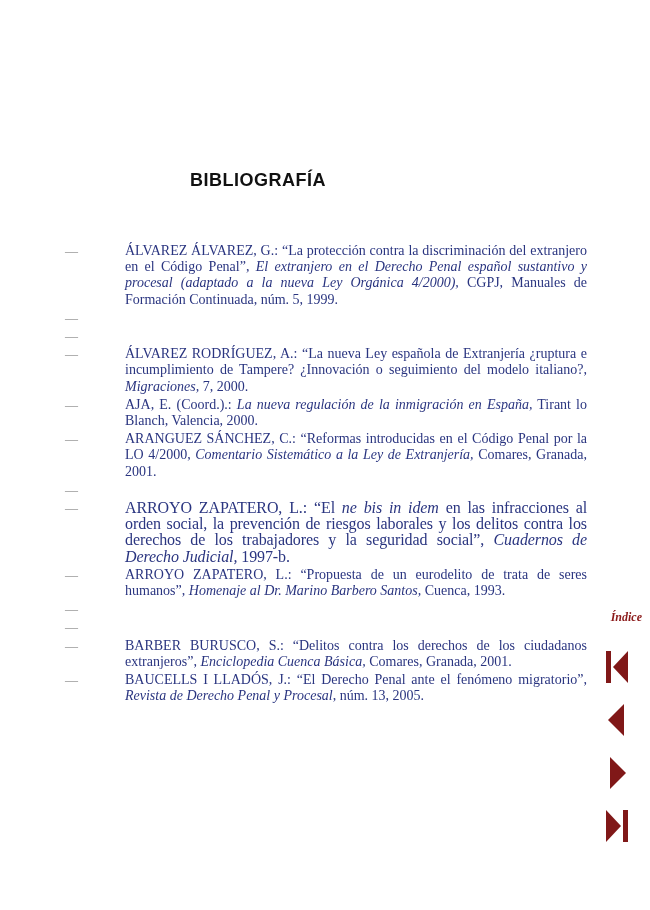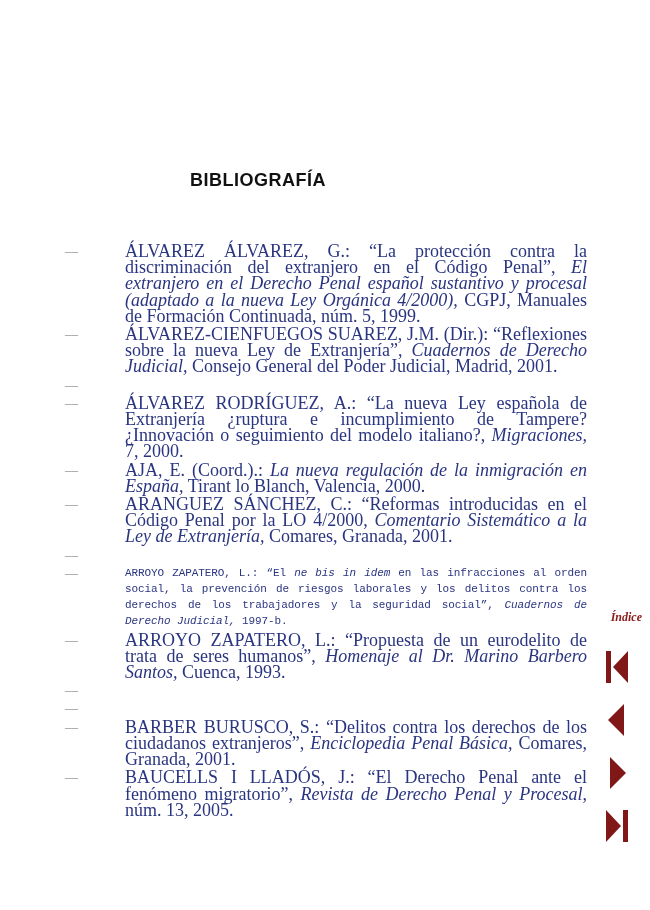--- a/index.html
+++ b/index.html
@@ -36,28 +36,27 @@
   .entry .dash {
     flex: 0 0 60px;
     width: 60px;
     color: #868686;
     font-size: 13px;
     line-height: 16.2px;
   }
   .entry .text {
     flex: 1;
     text-align: justify;
-    font-size: 18px;
+    font-size: 14px;
     line-height: 16.2px;
     color: #2a3580;
   }
   .entry.tight .text {
-    font-size: 11px;
+    font-size: 16px;
     letter-spacing: -0.1px;
-    font-family: Liberation Mono, monospace;
   }
   .entry .text i { font-style: italic; }
   .index-label {
     position: absolute;
     top: 610px;
     right: 8px;
     font-family: "Liberation Serif", serif;
     font-style: italic;
     font-weight: bold;
     font-size: 12px;
@@ -82,21 +81,20 @@
 
 <h1 class="page-title">BIBLIOGRAFÍA</h1>
 
 <div class="entries" id="entries">
     <div class="entry">
       <span class="dash">—</span>
       <p class="text"><span>ÁLVAREZ ÁLVAREZ, G.: “La protección contra la discriminación del extranjero en el Código Penal”, </span><i>El extranjero en el Derecho Penal español sustantivo y procesal (adaptado a la nueva Ley Orgánica 4/2000),</i><span> CGPJ, Manuales de Formación Continuada, núm. 5, 1999.</span></p>
     </div>
     <div class="entry">
       <span class="dash">—</span>
-      <p class="text"><span>ÁLVAREZ-CIENFUEGOS SUAREZ, J.M. (Dir.): “Reflexiones sobre la nueva Ley de Extranjería”, </span><i>Cuadernos de Derecho Judicial,</i><span> Consejo General del Poder Judicial, Madrid, 2001.</span></p>
     </div>
     <div class="entry">
       <span class="dash">—</span>
     </div>
     <div class="entry">
       <span class="dash">—</span>
       <p class="text"><span>ÁLVAREZ RODRÍGUEZ, A.: “La nueva Ley española de Extranjería ¿ruptura e incumplimiento de Tampere? ¿Innovación o seguimiento del modelo italiano?, </span><i>Migraciones,</i><span> 7, 2000.</span></p>
     </div>
     <div class="entry">
       <span class="dash">—</span>
@@ -118,21 +116,21 @@
       <p class="text"><span>ARROYO ZAPATERO, L.: “Propuesta de un eurodelito de trata de seres humanos”, </span><i>Homenaje al Dr. Marino Barbero Santos,</i><span> Cuenca, 1993.</span></p>
     </div>
     <div class="entry">
       <span class="dash">—</span>
     </div>
     <div class="entry">
       <span class="dash">—</span>
     </div>
     <div class="entry">
       <span class="dash">—</span>
-      <p class="text"><span>BARBER BURUSCO, S.: “Delitos contra los derechos de los ciudadanos extranjeros”, </span><i>Enciclopedia Penal Básica,</i><span> Comares, Granada, 2001.</span></p>
+      <p class="text"><span>BARBER BURUSCO, S.: “Delitos contra los derechos de los ciudadanos extranjeros”, </span><i>Enciclopedia Cuenca Básica,</i><span> Comares, Granada, 2001.</span></p>
     </div>
     <div class="entry">
       <span class="dash">—</span>
       <p class="text"><span>BAUCELLS I LLADÓS, J.: “El Derecho Penal ante el fenómeno migratorio”, </span><i>Revista de Derecho Penal y Procesal</i><span>, núm. 13, 2005.</span></p>
     </div>
   </div>
 
 <div class="index-label">Índice</div>
 
 <div class="nav-btn" id="nav-first">

